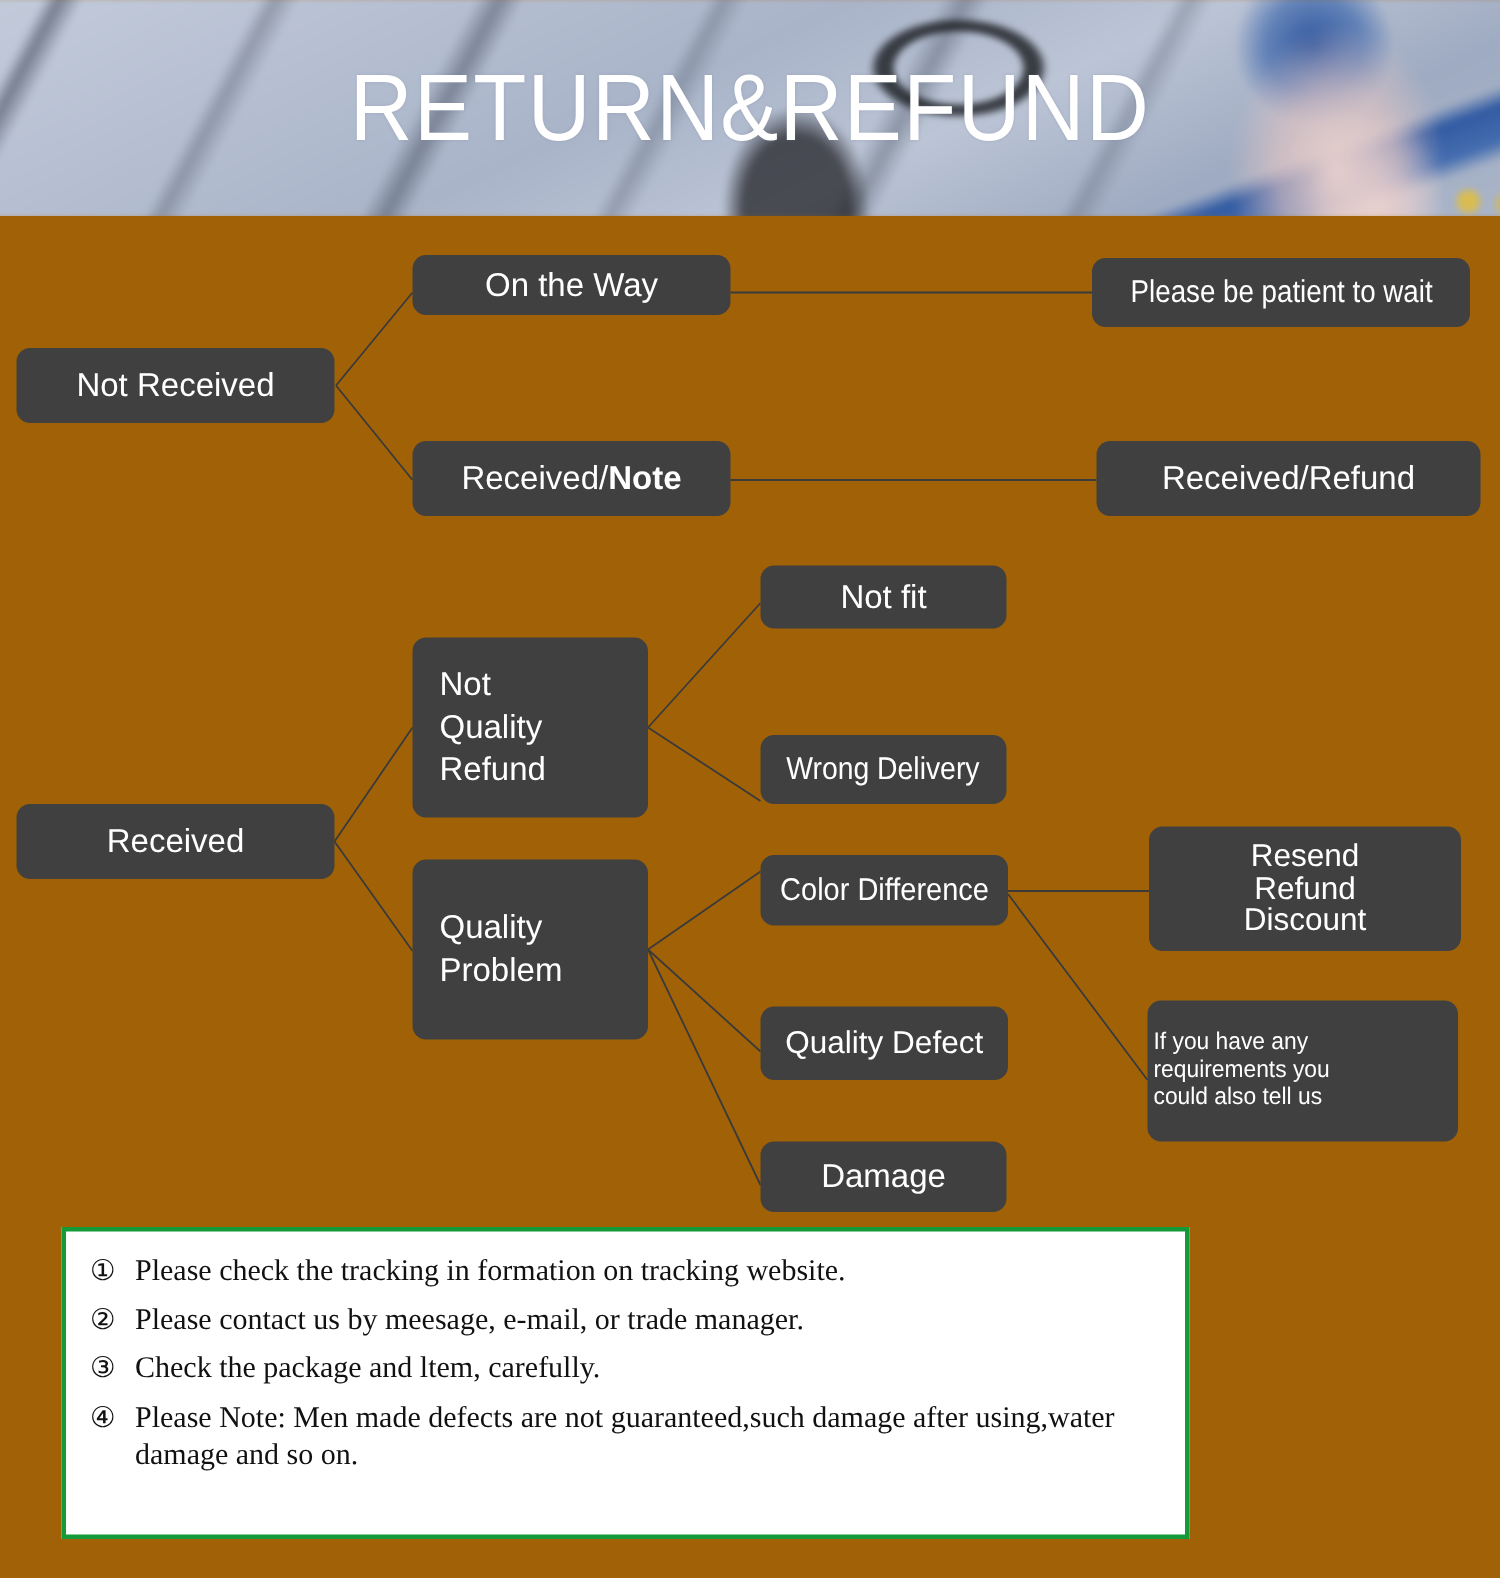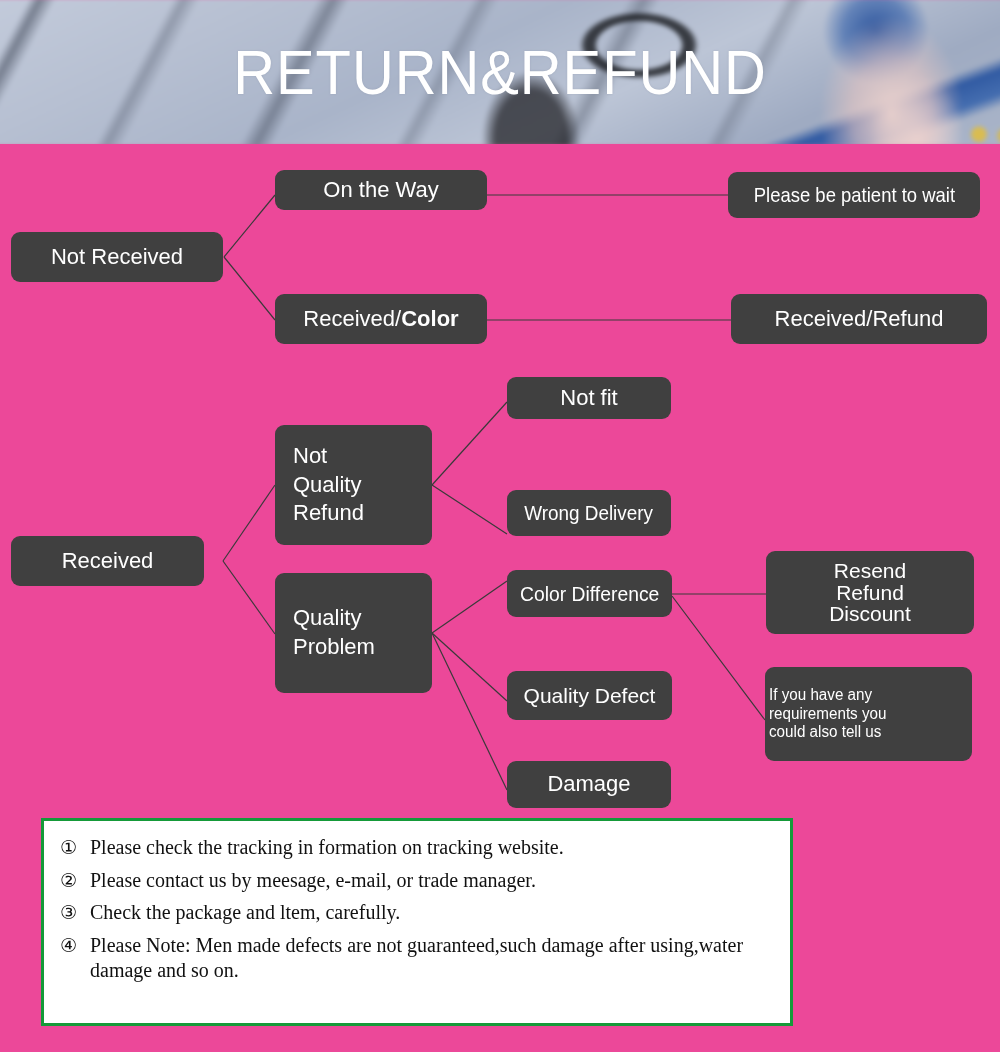--- a/index.html
+++ b/index.html
@@ -7,21 +7,21 @@
     padding: 0;
     background: #ffffff;
   }
   body {
     font-family: "Liberation Sans", sans-serif;
   }
   #page {
     position: relative;
     width: 1000px;
     height: 1052px;
-    background: #ec4899;
+    background: #a16207;
     overflow: hidden;
   }
 
   
   #banner {
     position: absolute;
     left: 0; top: 0;
     width: 1000px; height: 144px;
     overflow: hidden;
   }
@@ -174,32 +174,32 @@
 
     <div class="node center t-22" style="left:11px; top:88px; width:212px; height:50px;">
       <span>Not Received</span>
     </div>
 
     <div class="node center t-22" style="left:275px; top:26px; width:212px; height:40px;">
       <span>On the Way</span>
     </div>
 
     <div class="node center t-22" style="left:275px; top:150px; width:212px; height:50px;">
-      <span>Received/</span><b>Color</b>
+      <span>Received/</span><b>Note</b>
     </div>
 
     <div class="node center t-21 cond" style="left:728px; top:28px; width:252px; height:46px;">
       <span style="display:inline-block; transform:scaleX(0.88);">Please be patient to wait</span>
     </div>
 
     <div class="node center t-22" style="left:731px; top:150px; width:256px; height:50px;">
       <span>Received/Refund</span>
     </div>
 
-    <div class="node center t-22" style="left:11px; top:392px; width:193px; height:50px;">
+    <div class="node center t-22" style="left:11px; top:392px; width:212px; height:50px;">
       <span>Received</span>
     </div>
 
     <div class="node left t-22" style="left:275px; top:281px; width:157px; height:120px; padding-left:18px; line-height:1.30;">
       <span>Not
 Quality
 Refund</span>
     </div>
 
     <div class="node left t-22" style="left:275px; top:429px; width:157px; height:120px; padding-left:18px; line-height:1.30;">

